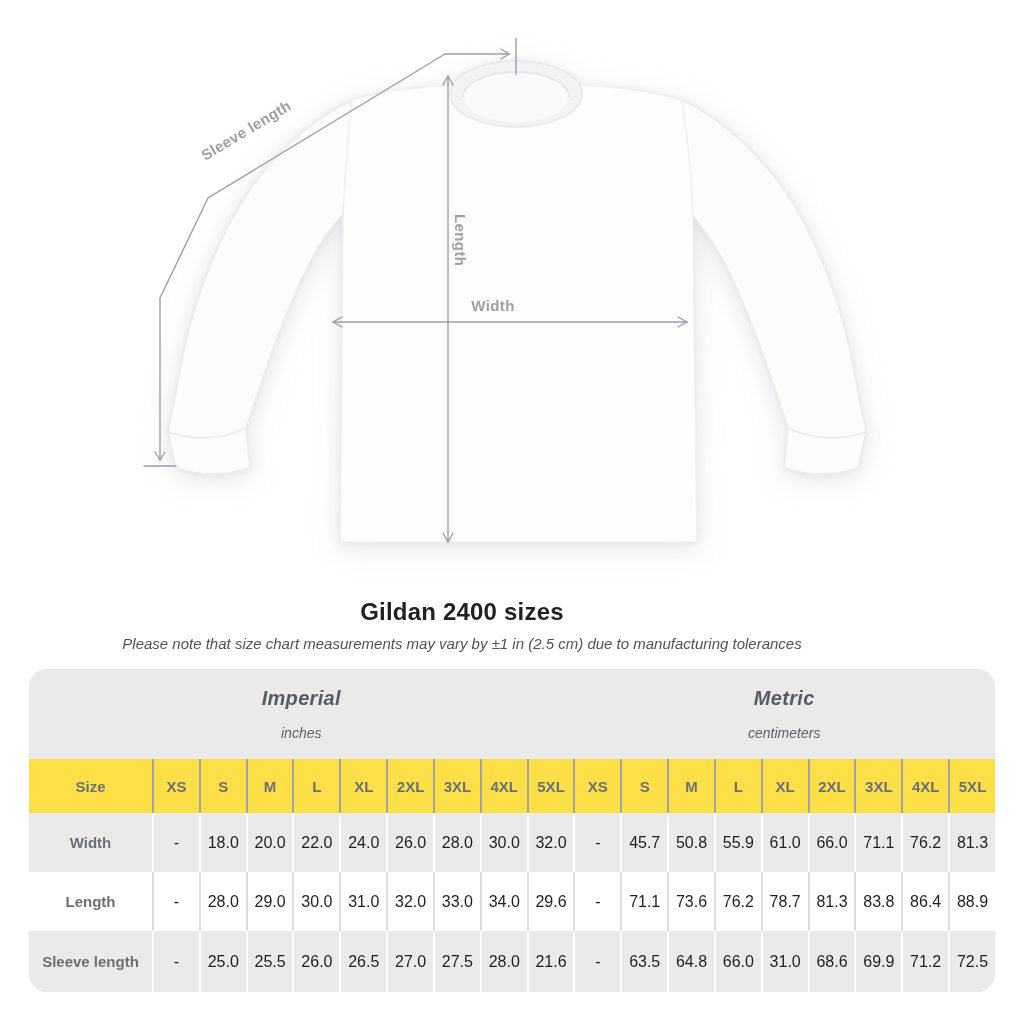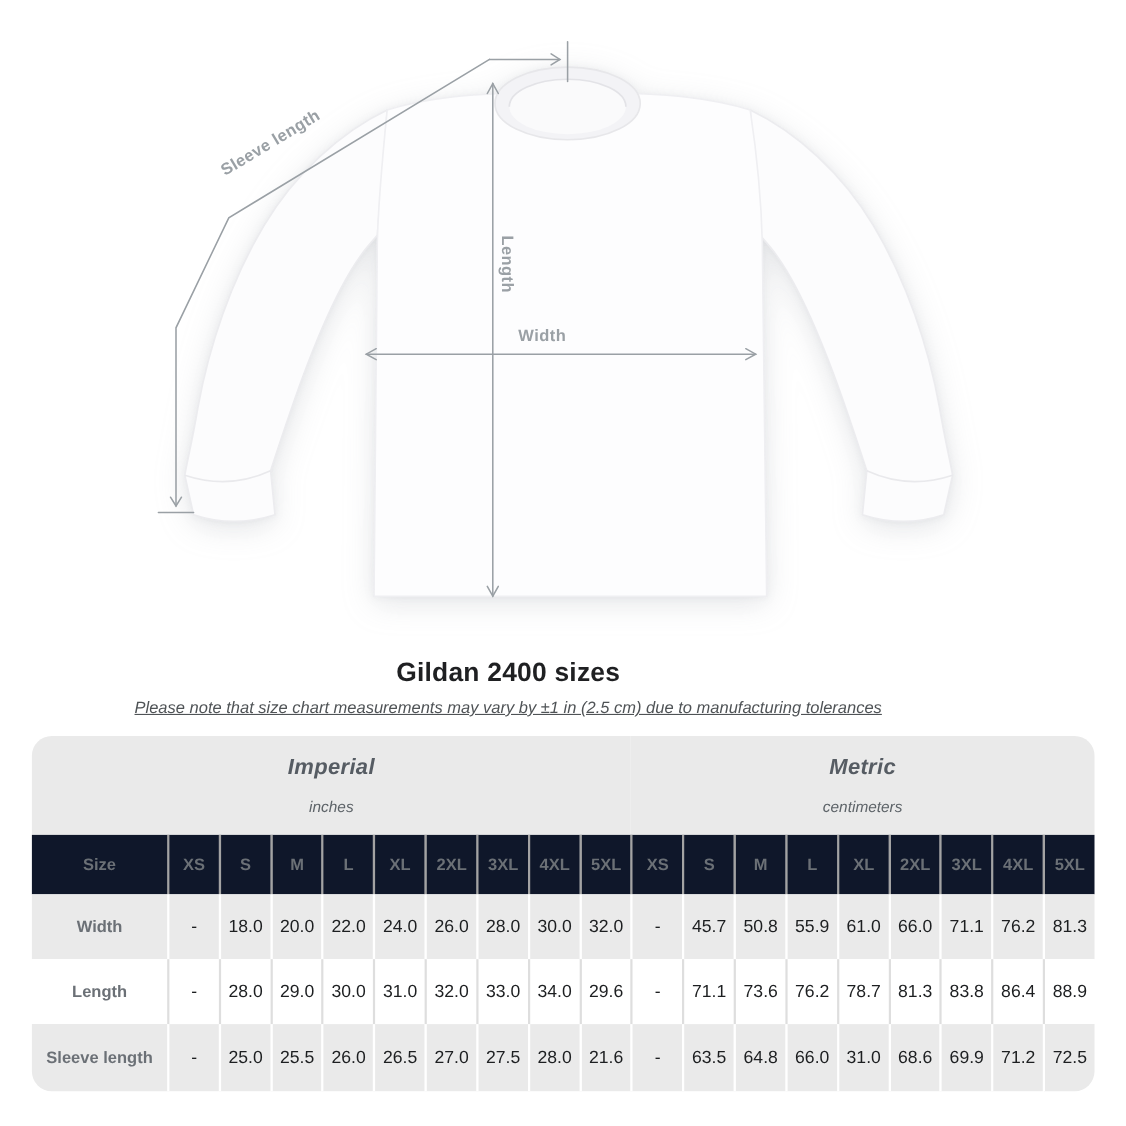--- a/index.html
+++ b/index.html
@@ -17,34 +17,34 @@
     position:absolute; color:#9aa0a5; font-weight:bold; font-size:15px;
     letter-spacing:0.4px; white-space:nowrap;
   }
   .lbl-sleeve { left:246px; top:130px; transform:translate(-50%,-50%) rotate(-31deg); }
   .lbl-length { left:452px; top:214px; writing-mode:vertical-rl; text-orientation:mixed; }
   .lbl-width  { left:493px; top:297px; transform:translateX(-50%); }
 
   
   .title-block { position:absolute; left:0; top:598px; width:924px; text-align:center; }
   .chart-title { font-size:24px; font-weight:bold; color:#1f2022; letter-spacing:0.2px; }
-  .chart-subtitle { margin-top:9px; font-size:15px; font-style:italic; color:#4f5356;text-decoration:underline; }
+  .chart-subtitle { margin-top:9px; font-size:15px; font-style:italic; color:#4f5356; }
 
   
   table.size-table {
     position:absolute; left:29px; top:669px; width:966px;
     border-collapse:separate; border-spacing:0; table-layout:fixed;
   }
   .size-table td { text-align:center; vertical-align:middle; overflow:hidden; }
   .group-row td { background:#eaeaea; height:90px; }
   .group-row td:first-child { border-top-left-radius:18px; }
   .group-row td:last-child  { border-top-right-radius:18px;text-align:center; }
   .group-name { font-size:20px; font-weight:bold; font-style:italic; color:#565c63; letter-spacing:0.3px; }
   .group-sub  { margin-top:15px; font-size:14px; font-style:italic; color:#5d6368; }
-  .size-row td { background:#0f172a; height:54px; font-weight:bold; font-size:15px; color:#6b7076; }
+  .size-row td { background:#fde047; height:54px; font-weight:bold; font-size:15px; color:#6b7076; }
   .size-row td:not(:first-child) { border-left:2px solid #a3a3a3; }
   .data-row td { height:59px; }
   .data-white td { background:#ffffff; }
   .data-white td:not(:first-child) { border-left:2px solid #dedede; }
   .data-gray td { background:#eaeaea; }
   .data-gray td:not(:first-child) { border-left:2px solid #ffffff; }
   .size-table tr:last-child td { height:61px; }
   .size-table tr:last-child td:first-child { border-bottom-left-radius:18px; }
   .size-table tr:last-child td:last-child  { border-bottom-right-radius:18px; }
   .row-label { font-weight:bold; font-size:15px; color:#6b7076; }

